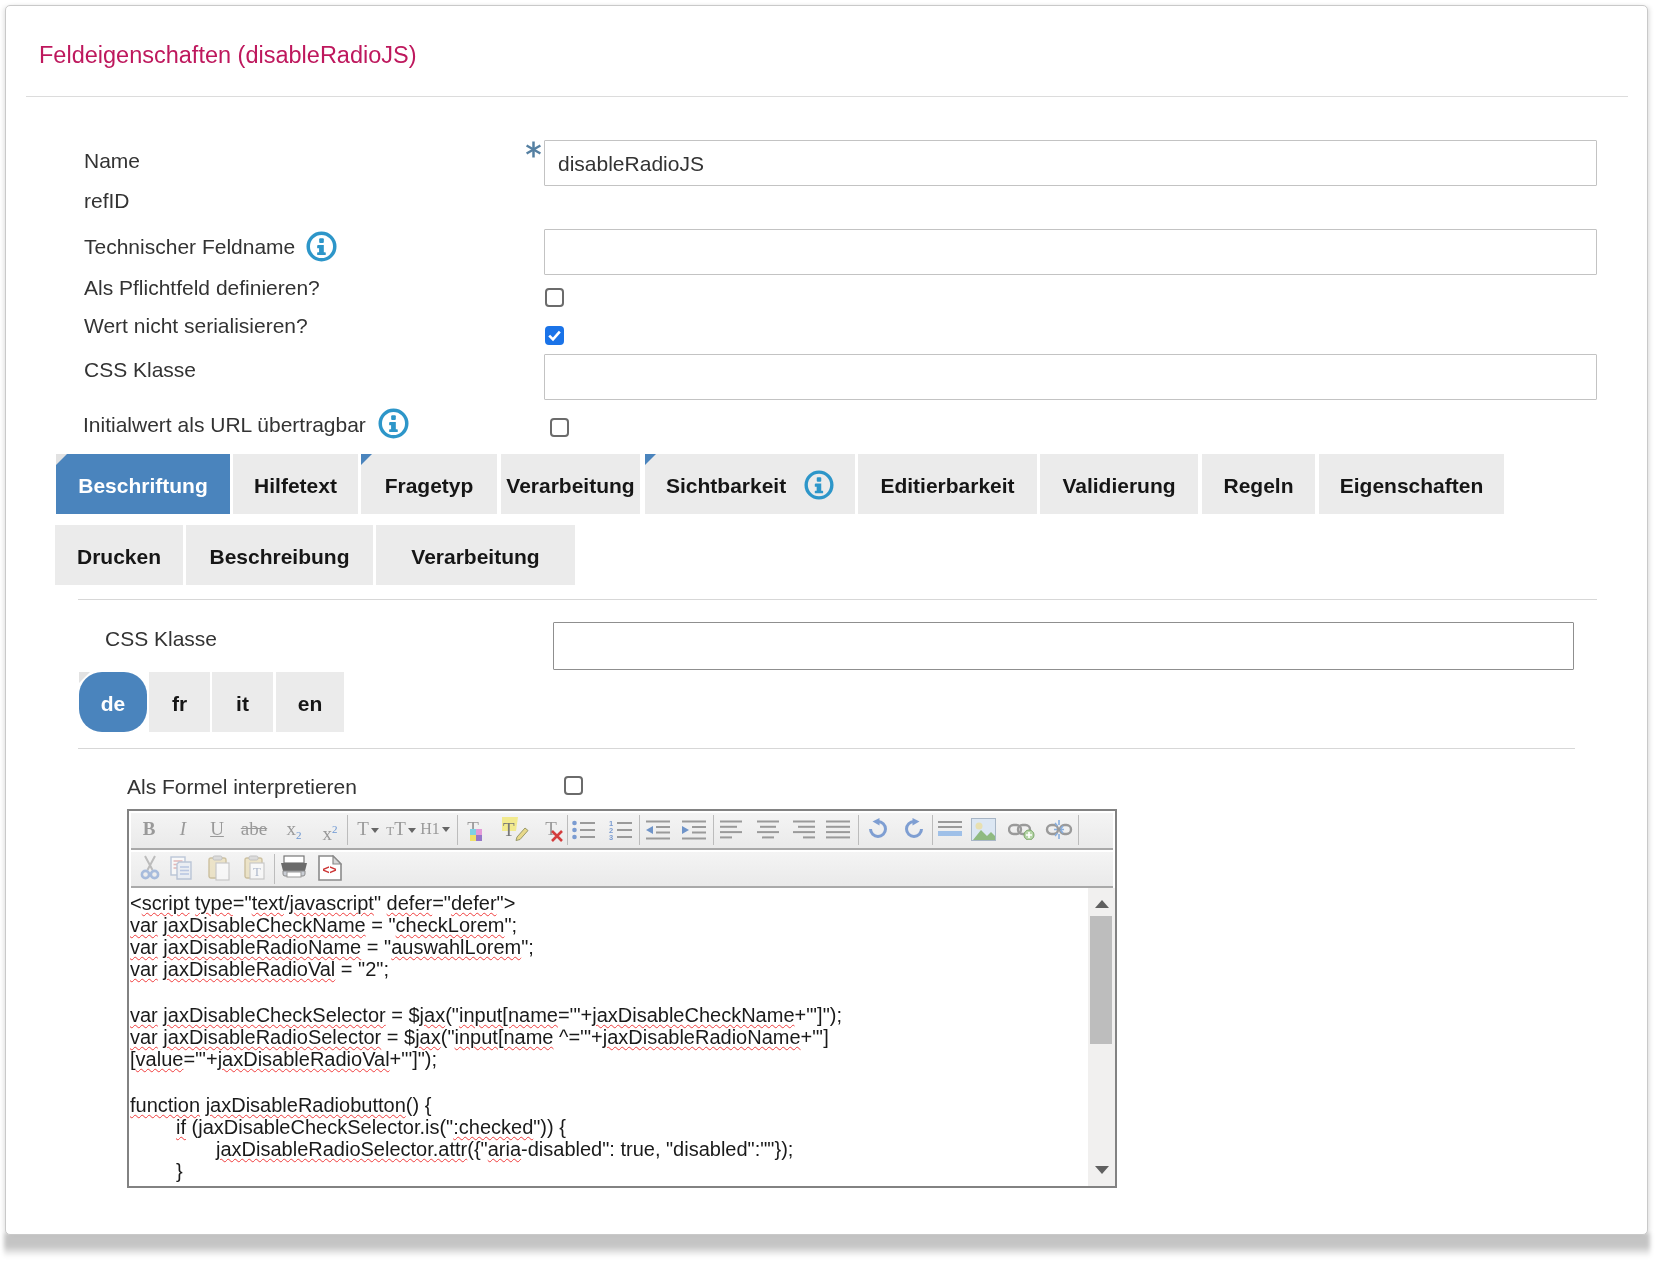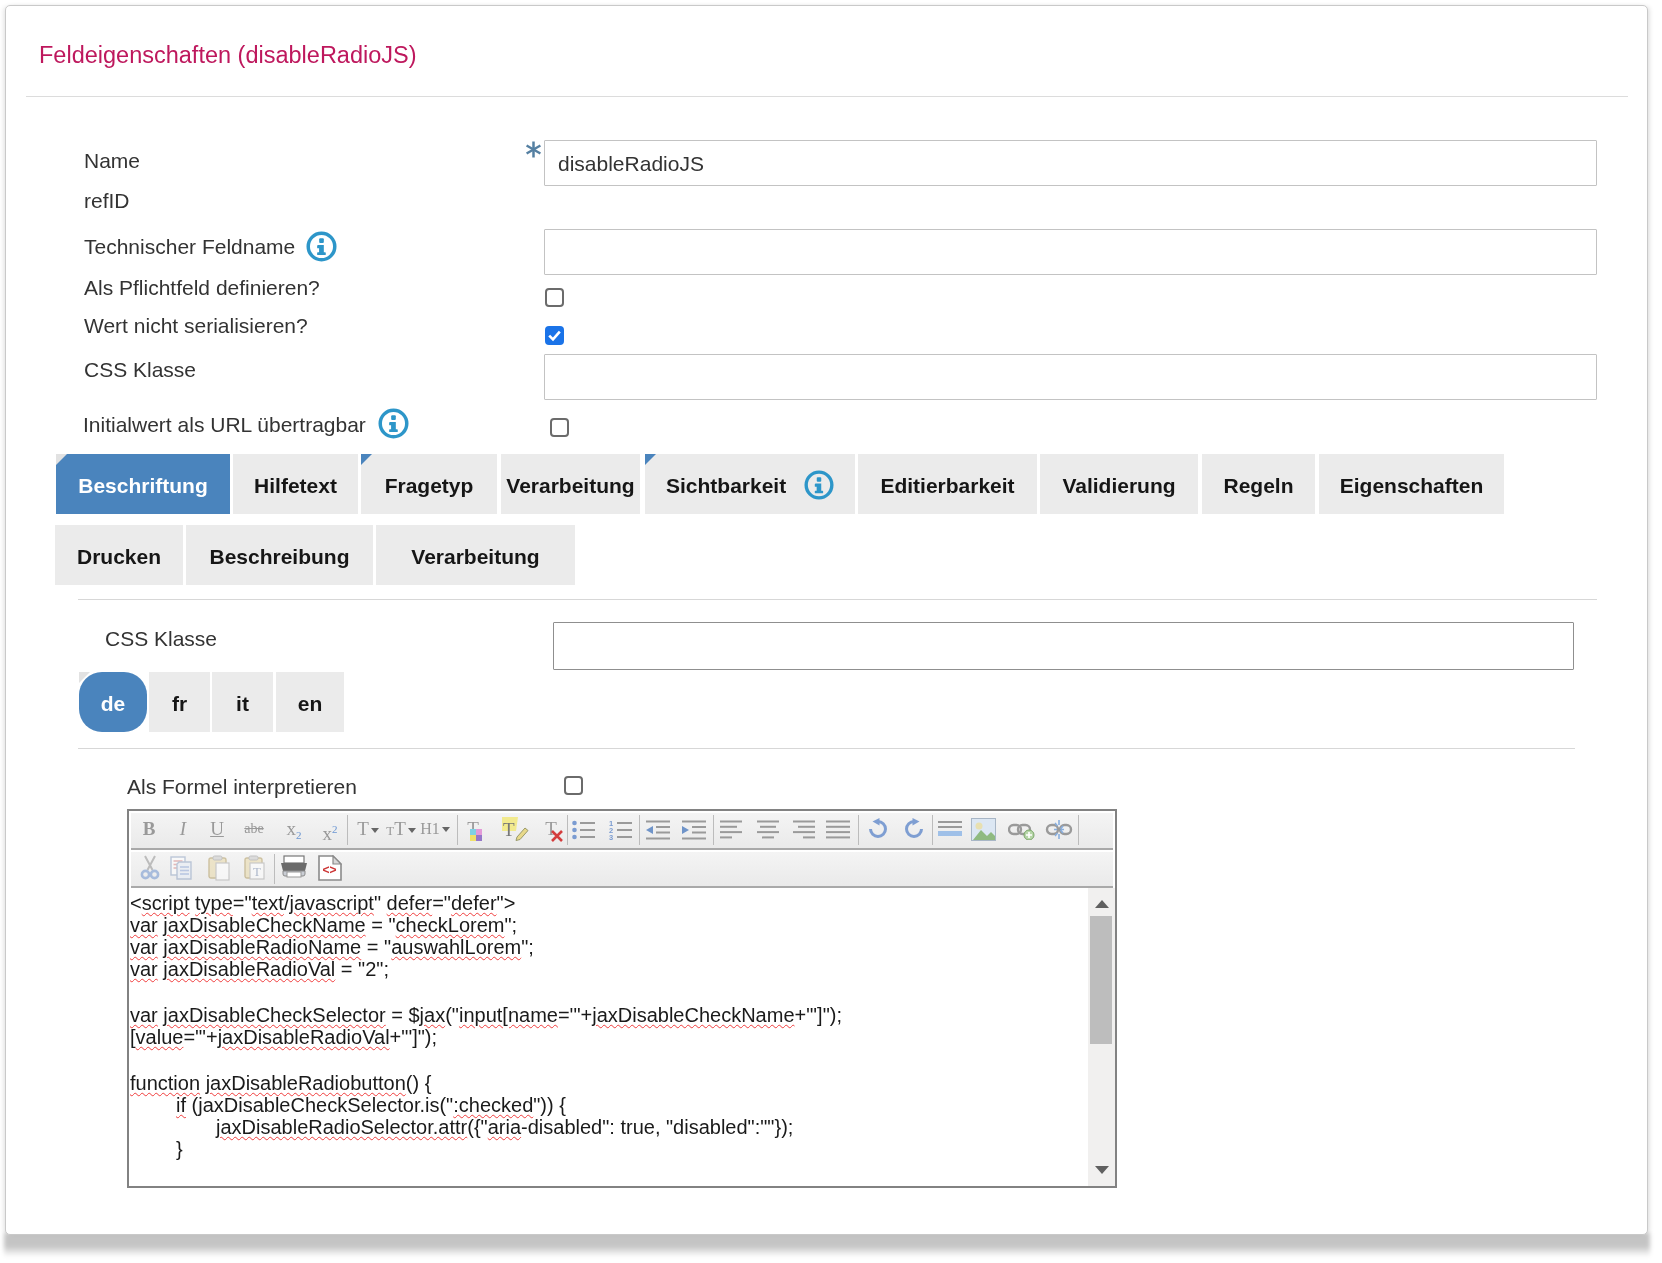--- a/index.html
+++ b/index.html
@@ -116,39 +116,40 @@
 
   <div class="abs" style="left:2px;top:41px;width:982px;height:34px;background:linear-gradient(#f4f4f4,#eaeaea);border-bottom:2px solid #a9a9a9;"></div>
 
   <div class="code" style="position:absolute;left:0px;top:77px;width:958px;height:298px;overflow:hidden;">
     <div class="cl">&lt;<u>script</u> <u>type</u>="<u>text</u>/<u>javascript</u>" <u>defer</u>="<u>defer</u>"&gt;</div>
     <div class="cl"><u>var</u> <u>jaxDisableCheckName</u> = "<u>checkLorem</u>";</div>
     <div class="cl"><u>var</u> <u>jaxDisableRadioName</u> = "<u>auswahlLorem</u>";</div>
     <div class="cl"><u>var</u> <u>jaxDisableRadioVal</u> = "2";</div>
     <div class="bl"></div>
     <div class="cl"><u>var</u> <u>jaxDisableCheckSelector</u> = $<u>jax</u>("<u>input[name</u>='"+<u>jaxDisableCheckName</u>+"']");</div>
+    <div class="cl"><u>var</u> <u>jaxDisableRadioSelector</u> = $<u>jax</u>("<u>input[name</u> ^='"+<u>jaxDisableRadioName</u>+"']</div>
     <div class="cl">[<u>value</u>='"+<u>jaxDisableRadioVal</u>+"']");</div>
     <div class="bl"></div>
     <div class="cl"><u>function</u> <u>jaxDisableRadiobutton</u>() {</div>
     <div class="cl" style="padding-left:46px;"><u>if</u> (jaxDisableCheckSelector.is("<u>:checked</u>")) {</div>
     <div class="cl" style="padding-left:86px;"><u>jaxDisableRadioSelector.attr</u>({"<u>aria</u>-disabled": true, "disabled":""});</div>
     <div class="cl" style="padding-left:46px;">}</div>
   </div>
 
   <div class="abs" style="left:959px;top:77px;width:27px;height:298px;background:#f1f0ef;">
     <div class="abs" style="left:7px;top:12px;width:0;height:0;border-left:7px solid transparent;border-right:7px solid transparent;border-bottom:8px solid #606060;"></div>
     <div class="abs" style="left:2px;top:28px;width:22px;height:128px;background:#bdbdbd;"></div>
     <div class="abs" style="left:7px;top:278px;width:0;height:0;border-left:7px solid transparent;border-right:7px solid transparent;border-top:8px solid #606060;"></div>
   </div>
 </div>
 
 <div class="ti" style="left:131px;top:814px;font-weight:bold;">B</div>
 <div class="ti" style="left:165px;top:814px;font-style:italic;">I</div>
 <div class="ti" style="left:199px;top:814px;text-decoration:underline;">U</div>
-<div class="ti" style="left:236px;top:814px;font-size:14px;text-decoration:line-through;">abe</div>
+<div class="ti" style="left:236px;top:814px;font-size:19px;text-decoration:line-through;">abe</div>
 <div class="ti" style="left:276px;top:814px;">x<span style="font-size:11px;color:#6b96d2;vertical-align:-4px;">2</span></div>
 <div class="ti" style="left:312px;top:814px;">x<span style="font-size:11px;color:#6b96d2;vertical-align:7px;">2</span></div>
 <div class="tsep" style="left:347px;top:815px;"></div>
 <div class="ti" style="left:350px;top:814px;">T<span class="car"></span></div>
 <div class="ti" style="left:383px;top:814px;"><span style="font-size:13px;">T</span>T<span class="car"></span></div>
 <div class="ti" style="left:417px;top:814px;font-size:16px;">H1<span class="car"></span></div>
 <div class="tsep" style="left:457px;top:815px;"></div>
 <div class="ti" style="left:455px;top:814px;">T</div>
 <svg class="ic" style="left:470px;top:829px;" width="12" height="12">
     <rect x="0" y="0" width="6" height="6" fill="#7fd0e4"></rect>

